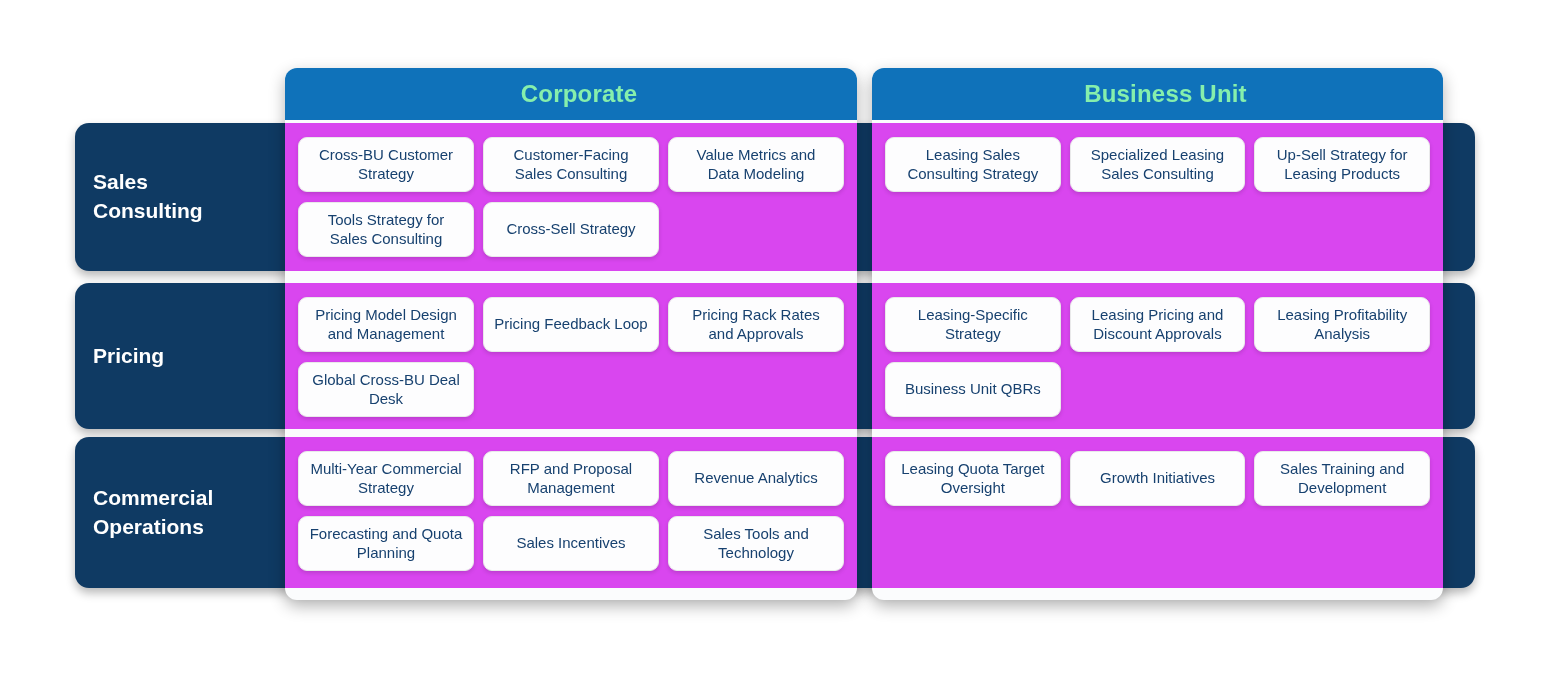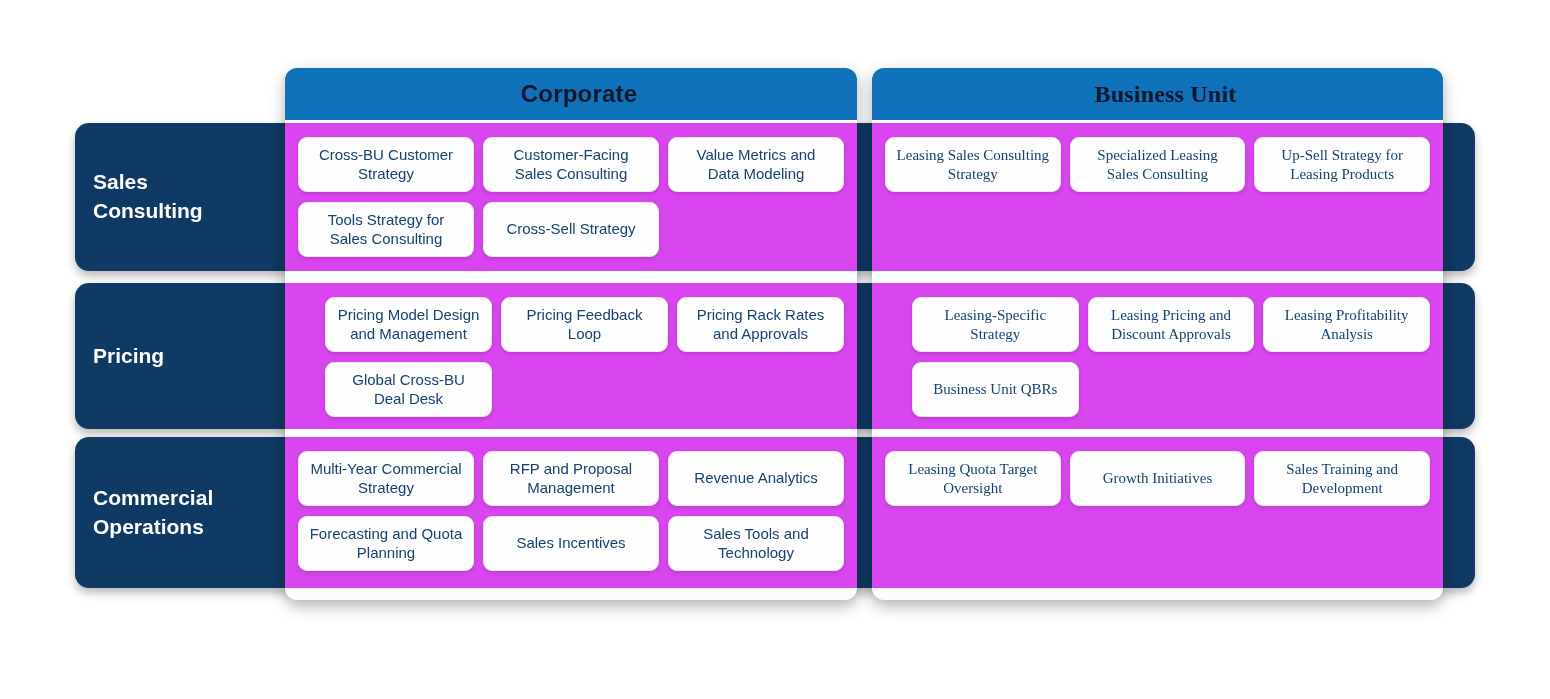--- a/index.html
+++ b/index.html
@@ -45,55 +45,55 @@
   .panel {
     position: absolute;
     top: 68px;
     height: 532px;
     background: #fbfcfd;
     border-radius: 12px;
     box-shadow: 0 6px 16px rgba(0,0,0,0.30);
     z-index: 2;
   }
   .panel.corporate { left: 285px; width: 572px; }
-  .panel.business  { left: 872px; width: 571px; font-family: Liberation Serif, serif; }
+  .panel.business  { left: 872px; width: 571px; }
 
   .panel-header {
     position: absolute;
     top: 0; left: 0; right: 0;
     height: 52px;
     background: #0f72ba;
     border-radius: 12px 12px 0 0;
     display: flex;
     align-items: center;
     justify-content: center;
   }
   .panel-header span {
-    color: #0f172a;
+    color: #86efac;
     font-weight: bold;
     font-size: 24px;
     letter-spacing: 0.2px;
     margin-left: 16px;
   }
 
   
   .section {
     position: absolute;
     left: 0; right: 0;
     background: #d946ef;
     display: grid;
     grid-template-columns: repeat(3, 1fr);
     grid-auto-rows: 55px;
     gap: 10px 9px;
     padding: 14px 13px;
     box-sizing: border-box;
     align-content: start;
   }
   .section.s0 { top: 55px;  height: 148px; }
-  .section.s1 { top: 215px; height: 146px; padding-left: 40px; }
+  .section.s1 { top: 215px; height: 146px; }
   .section.s2 { top: 369px; height: 151px; }
 
   .card {
     background: #fdfdfe;
     border: 1px solid #e9e9ea;
     border-radius: 9px;
     box-shadow: 0 2px 4px rgba(0,0,0,0.14);
     color: #17416f;
     font-size: 15px;
     line-height: 1.25;

